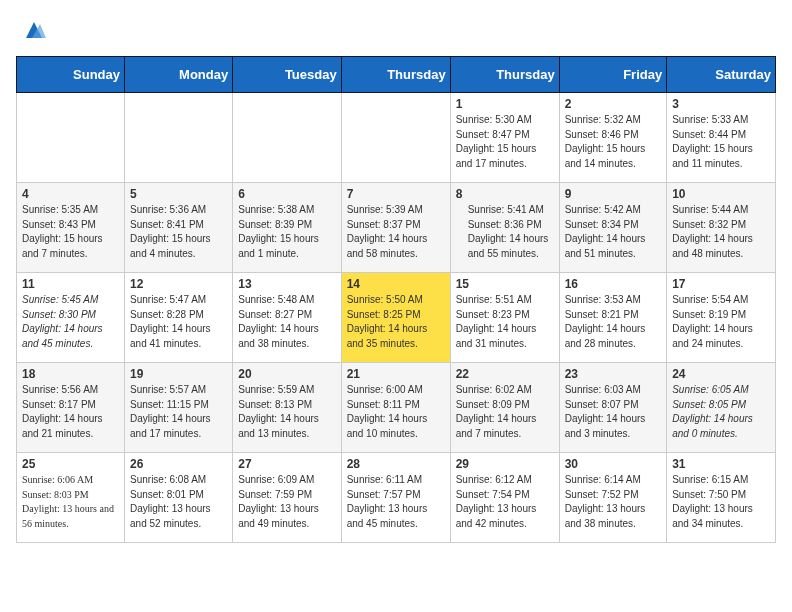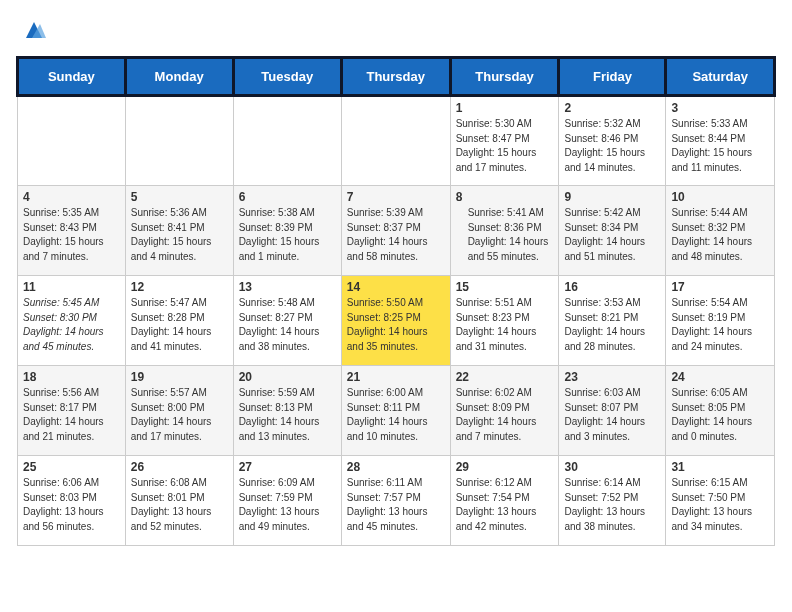--- a/index.html
+++ b/index.html
@@ -55,22 +55,22 @@
     .calendar {
       width: 100%;
       border-collapse: collapse;
     }
     .calendar th {
       background-color: #1a6bbf;
       color: #fff;
       font-size: 13px;
       font-weight: bold;
       padding: 10px 4px;
-      text-align: center;
-      border: 3px solid #0f172a;
+      text-align: right;
+      border: 1px solid #0f172a;
     }
     .calendar td {
       border: 1px solid #ccc;
       vertical-align: top;
       padding: 4px 5px;
       width: 113px;
       height: 90px;
       font-size: 10.5px;
       color: #333;
       background: #fff;
@@ -245,21 +245,21 @@
       <tr>
         <td style="background: rgb(245, 245, 245);">
           <span class="day-num">18</span>
           <div class="day-info" style="white-space: pre-line;">Sunrise: 5:56 AM
 Sunset: 8:17 PM
 Daylight: 14 hours and 21 minutes.</div>
         </td>
         <td style="background: rgb(245, 245, 245);">
           <span class="day-num">19</span>
           <div class="day-info" style="white-space: pre-line;">Sunrise: 5:57 AM
-Sunset: 8:00 PM
+Sunset: 11:15 PM
 Daylight: 14 hours and 17 minutes.</div>
         </td>
         <td style="background: rgb(245, 245, 245);">
           <span class="day-num">20</span>
           <div class="day-info" style="white-space: pre-line;">Sunrise: 5:59 AM
 Sunset: 8:13 PM
 Daylight: 14 hours and 13 minutes.</div>
         </td>
         <td style="background: rgb(245, 245, 245);">
           <span class="day-num">21</span>
@@ -274,29 +274,29 @@
 Daylight: 14 hours and 7 minutes.</div>
         </td>
         <td style="background: rgb(245, 245, 245);">
           <span class="day-num">23</span>
           <div class="day-info" style="white-space: pre-line;">Sunrise: 6:03 AM
 Sunset: 8:07 PM
 Daylight: 14 hours and 3 minutes.</div>
         </td>
         <td style="background: rgb(245, 245, 245);">
           <span class="day-num">24</span>
-          <div class="day-info" style="white-space: pre-line;">Sunrise: 6:05 AM
+          <div class="day-info" style="white-space: pre-line; font-style: italic;">Sunrise: 6:05 AM
 Sunset: 8:05 PM
 Daylight: 14 hours and 0 minutes.</div>
         </td>
       </tr>
       <tr>
         <td style="background: rgb(255, 255, 255);">
           <span class="day-num">25</span>
-          <div class="day-info" style="white-space: pre-line;">Sunrise: 6:06 AM
+          <div class="day-info" style="white-space: pre-line; font-family: Liberation Serif, serif;">Sunrise: 6:06 AM
 Sunset: 8:03 PM
 Daylight: 13 hours and 56 minutes.</div>
         </td>
         <td style="background: rgb(255, 255, 255);">
           <span class="day-num">26</span>
           <div class="day-info" style="white-space: pre-line;">Sunrise: 6:08 AM
 Sunset: 8:01 PM
 Daylight: 13 hours and 52 minutes.</div>
         </td>
         <td style="background: rgb(255, 255, 255);">

